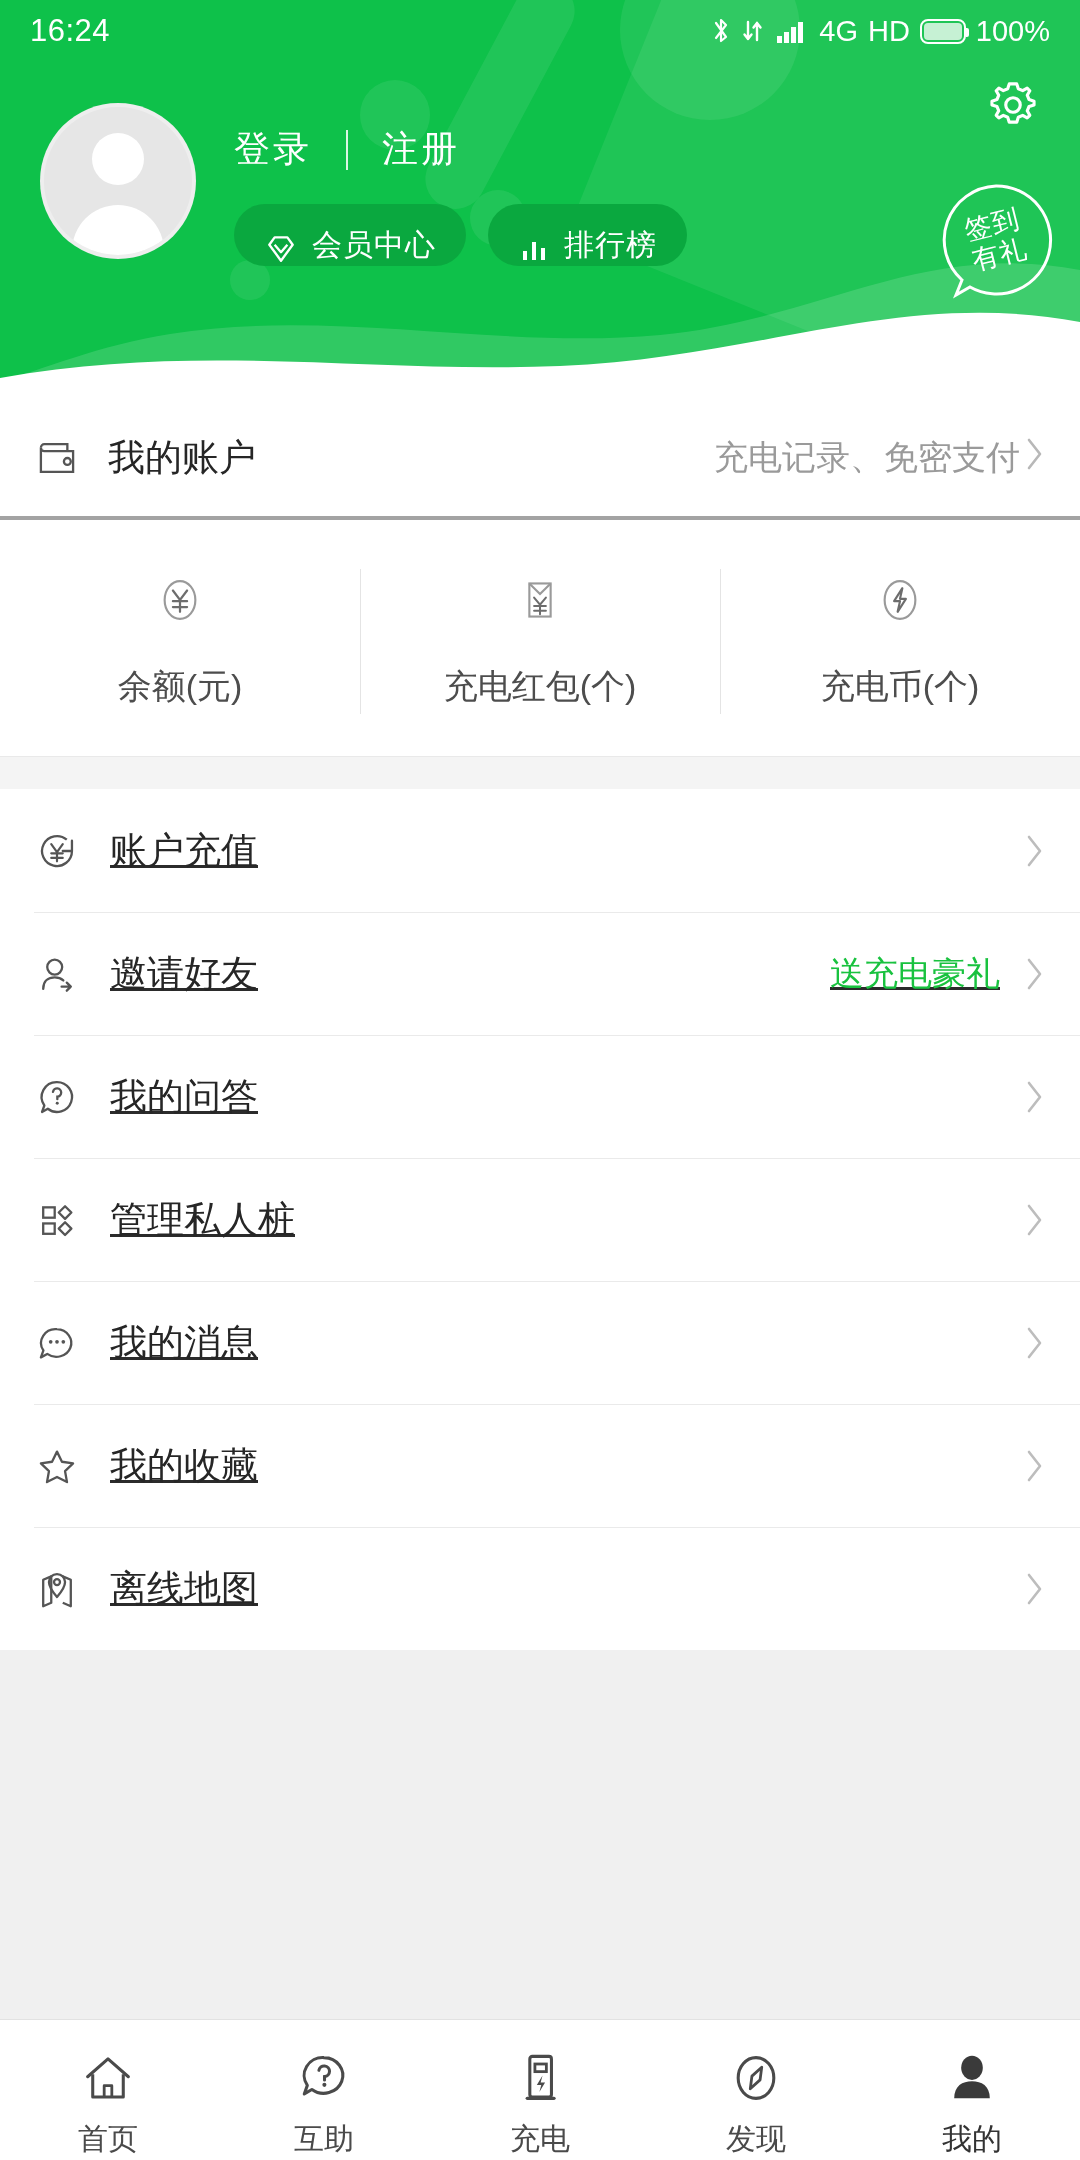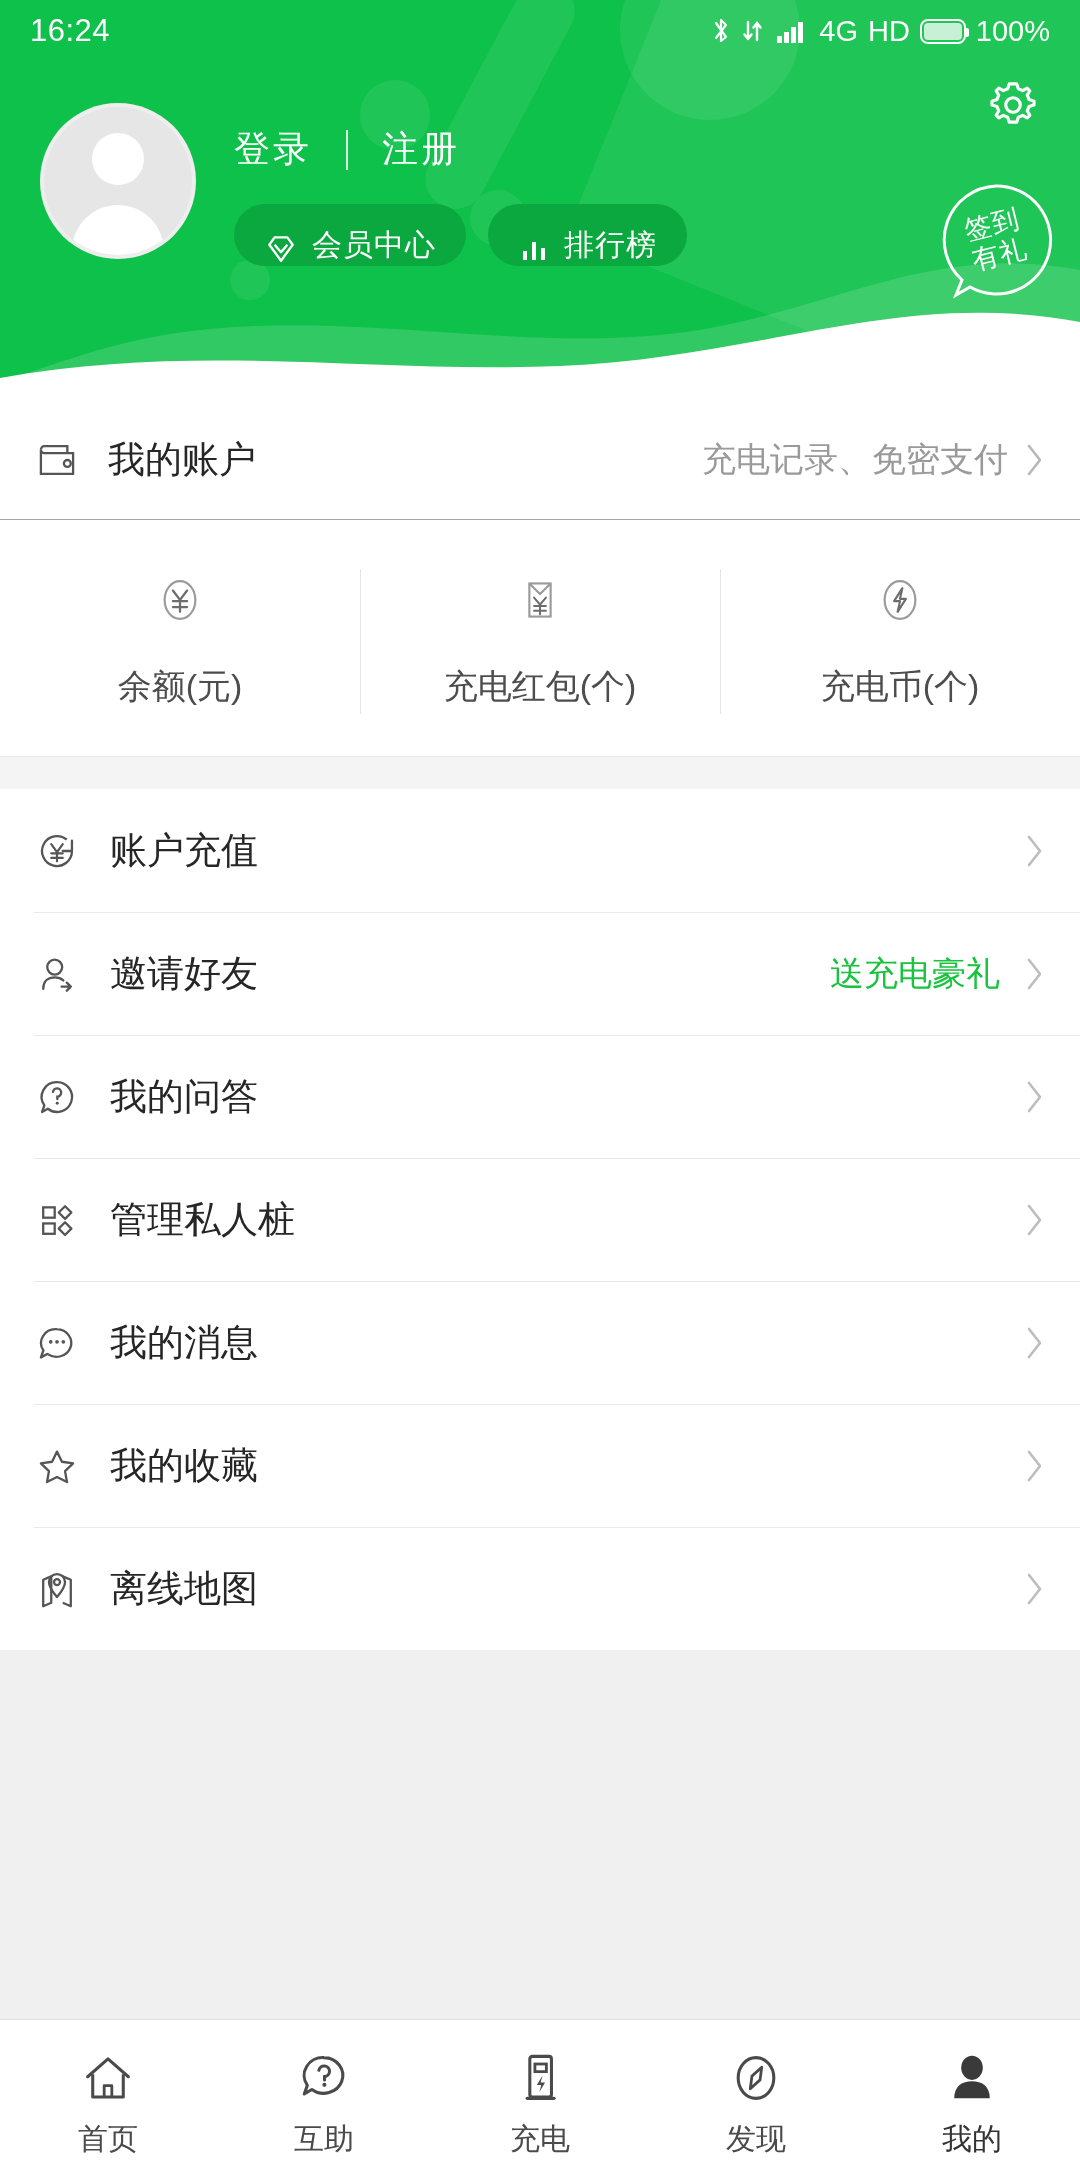--- a/index.html
+++ b/index.html
@@ -198,32 +198,31 @@
   
   .account-row {
     position: absolute;
     top: 400px; left: 0;
     width: 1080px; height: 120px;
     display: flex;
     align-items: center;
     padding: 0 34px;
     box-sizing: border-box;
     background: #ffffff;
-    border-bottom: 1px solid #a3a3a3;
+    border-bottom: 4px solid #a3a3a3;
   }
   .account-row .label {
     font-size: 37px;
     color: #262626;
     margin-left: 28px;
   }
   .account-row .right {
     margin-left: auto;
     display: flex;
-    align-items: center;
-    gap: 16px;
+    gap: 4px;
   }
   .account-row .hint {
     font-size: 34px;
     color: #9a9a9a;
   }
 
   
   .stats {
     position: absolute;
     top: 524px; left: 0;
@@ -262,20 +261,21 @@
     border-top: 1px solid #e9e9e9;
     border-bottom: 1px solid #e9e9e9;
   }
 
   
   .menu {
     position: absolute;
     top: 789px; left: 0;
     width: 1080px;
     background: #ffffff;
+    text-decoration: underline;
   }
   .menu-item {
     height: 123px;
     display: flex;
     align-items: center;
     padding: 0 34px;
     box-sizing: border-box;
     position: relative;
   }
   .menu-item + .menu-item::before {

